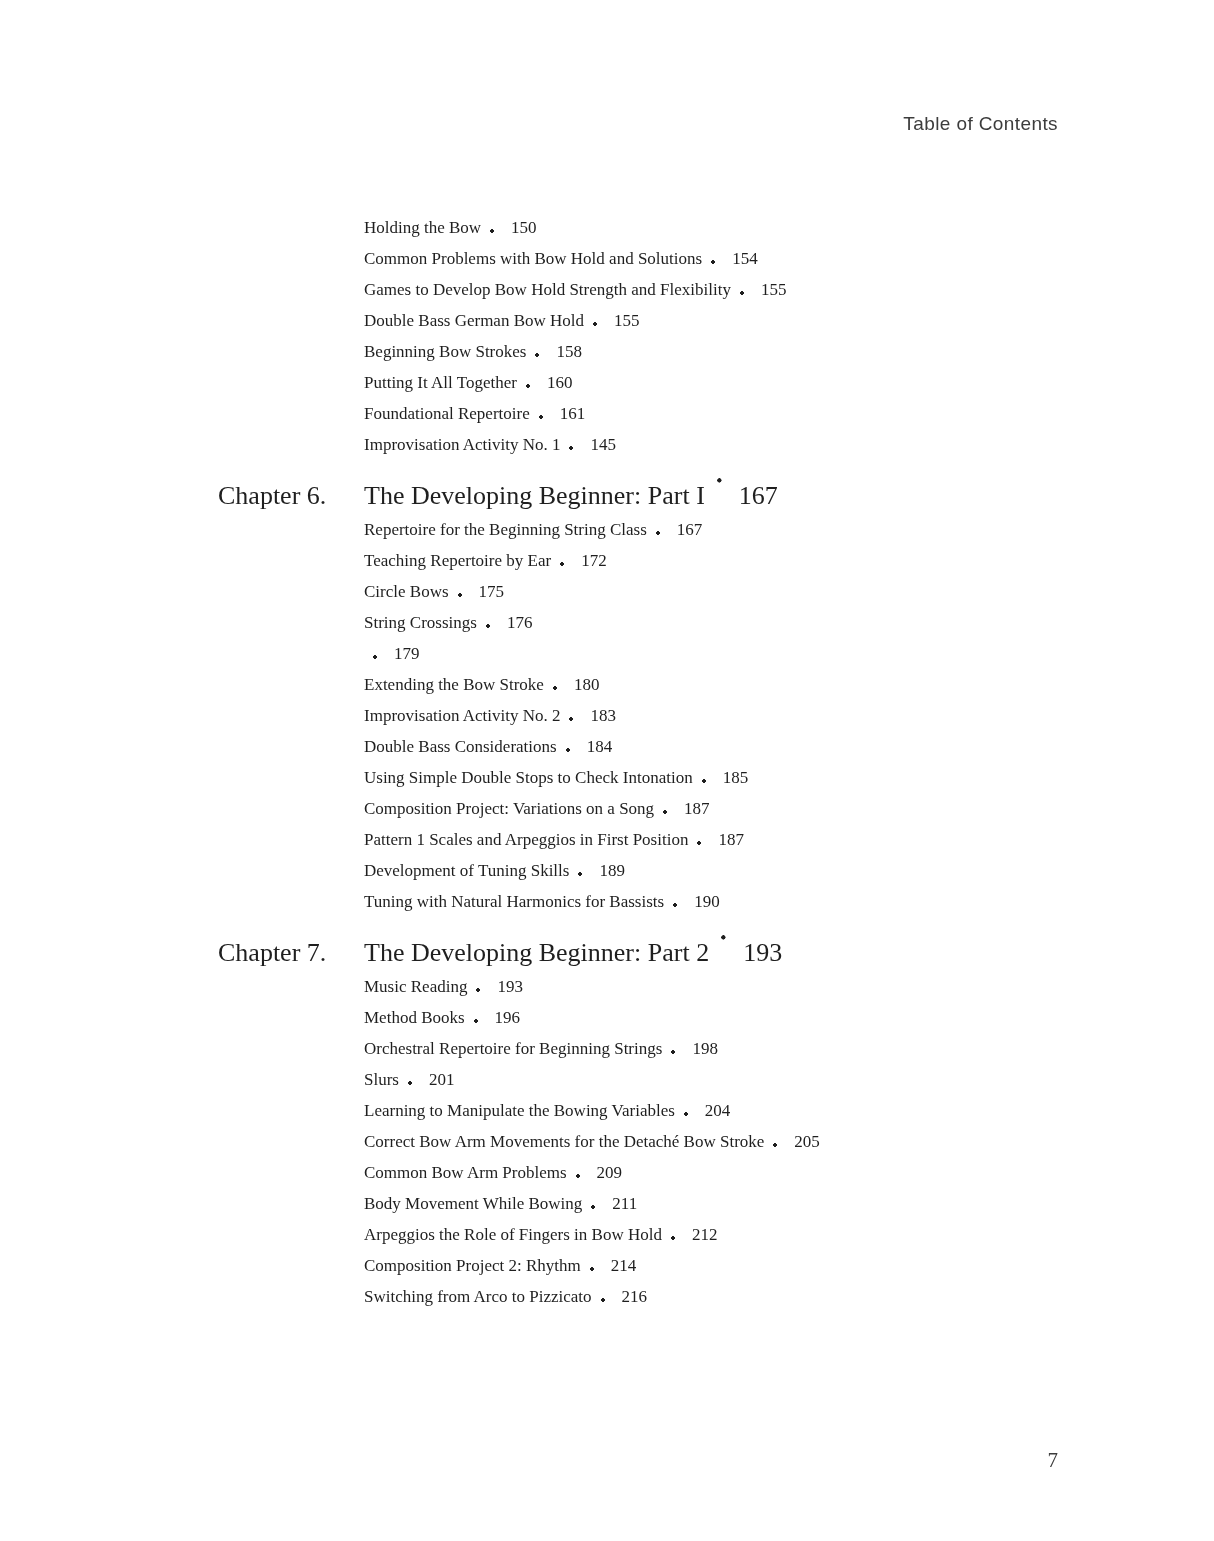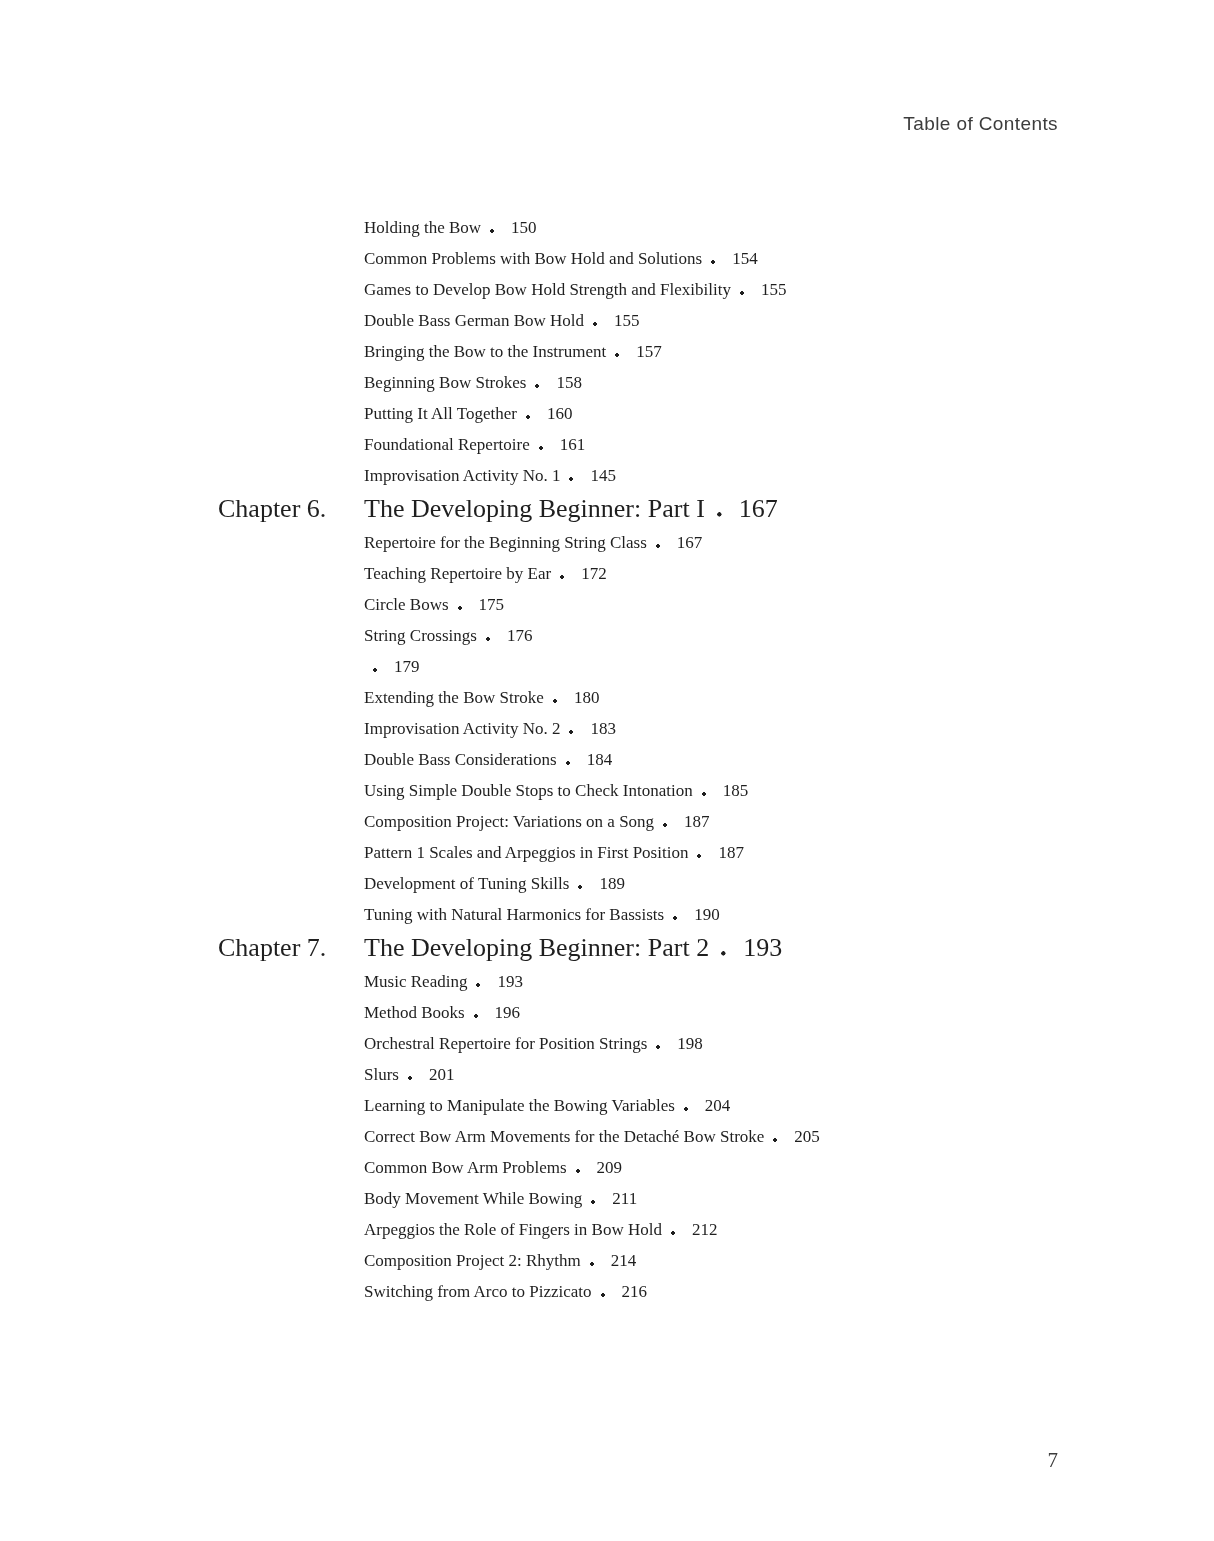--- a/index.html
+++ b/index.html
@@ -27,21 +27,21 @@
     position:absolute;left:218px;top:212px;right:226px;
   }
 
   .row{
     display:flex;align-items:baseline;
     font-size:17px;line-height:31px;white-space:nowrap;
   }
   .row.entry{padding-left:146px;}
 
   .row.chapter{
-    font-size:26px;line-height:36px;
+    font-size:26px;line-height:36px;margin-top:18px;align-items:flex-end;
   }
   .chapter-label{
     flex:0 0 146px;
   }
 
   .title{flex:0 0 auto;}
 
   .dots{
     flex:1 1 aupx;min-width:14px;height:4px;align-self:baseline;
     margin-left:9px;margin-right:7px;
@@ -88,25 +88,20 @@
     <span class="title">Games to Develop Bow Hold Strength and Flexibility</span>
     <span class="dots"></span>
     <span class="pageno">155</span>
   </div>
       <div class="row entry">
     <span class="title">Double Bass German Bow Hold</span>
     <span class="dots"></span>
     <span class="pageno">155</span>
   </div>
       <div class="row entry">
-    <span class="title">Bringing the Bow to the Instrument</span>
-    <span class="dots"></span>
-    <span class="pageno">157</span>
-  </div>
-      <div class="row entry">
     <span class="title">Beginning Bow Strokes</span>
     <span class="dots"></span>
     <span class="pageno">158</span>
   </div>
       <div class="row entry">
     <span class="title">Putting It All Together</span>
     <span class="dots"></span>
     <span class="pageno">160</span>
   </div>
       <div class="row entry">
@@ -199,21 +194,21 @@
     <span class="title">Music Reading</span>
     <span class="dots"></span>
     <span class="pageno">193</span>
   </div>
       <div class="row entry">
     <span class="title">Method Books</span>
     <span class="dots"></span>
     <span class="pageno">196</span>
   </div>
       <div class="row entry">
-    <span class="title">Orchestral Repertoire for Position Strings</span>
+    <span class="title">Orchestral Repertoire for Beginning Strings</span>
     <span class="dots"></span>
     <span class="pageno">198</span>
   </div>
       <div class="row entry">
     <span class="title">Slurs</span>
     <span class="dots"></span>
     <span class="pageno">201</span>
   </div>
       <div class="row entry">
     <span class="title">Learning to Manipulate the Bowing Variables</span>

